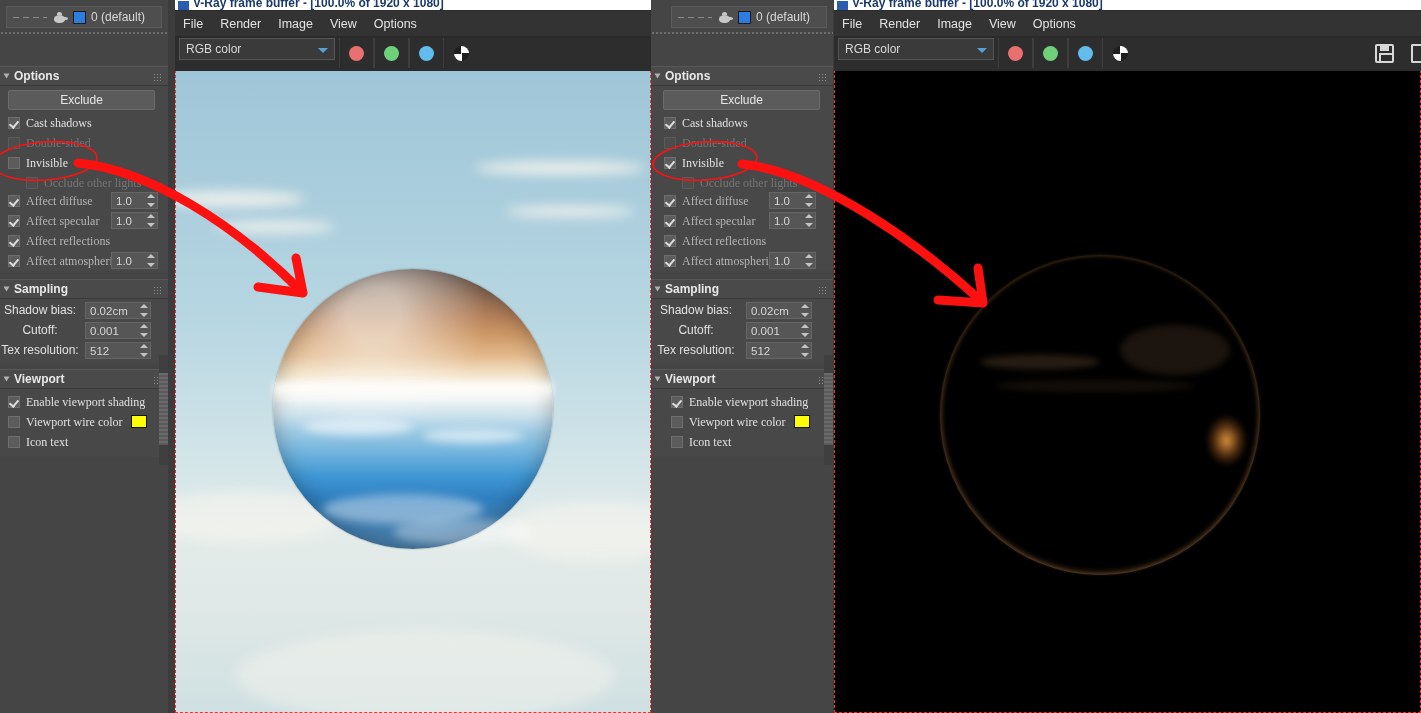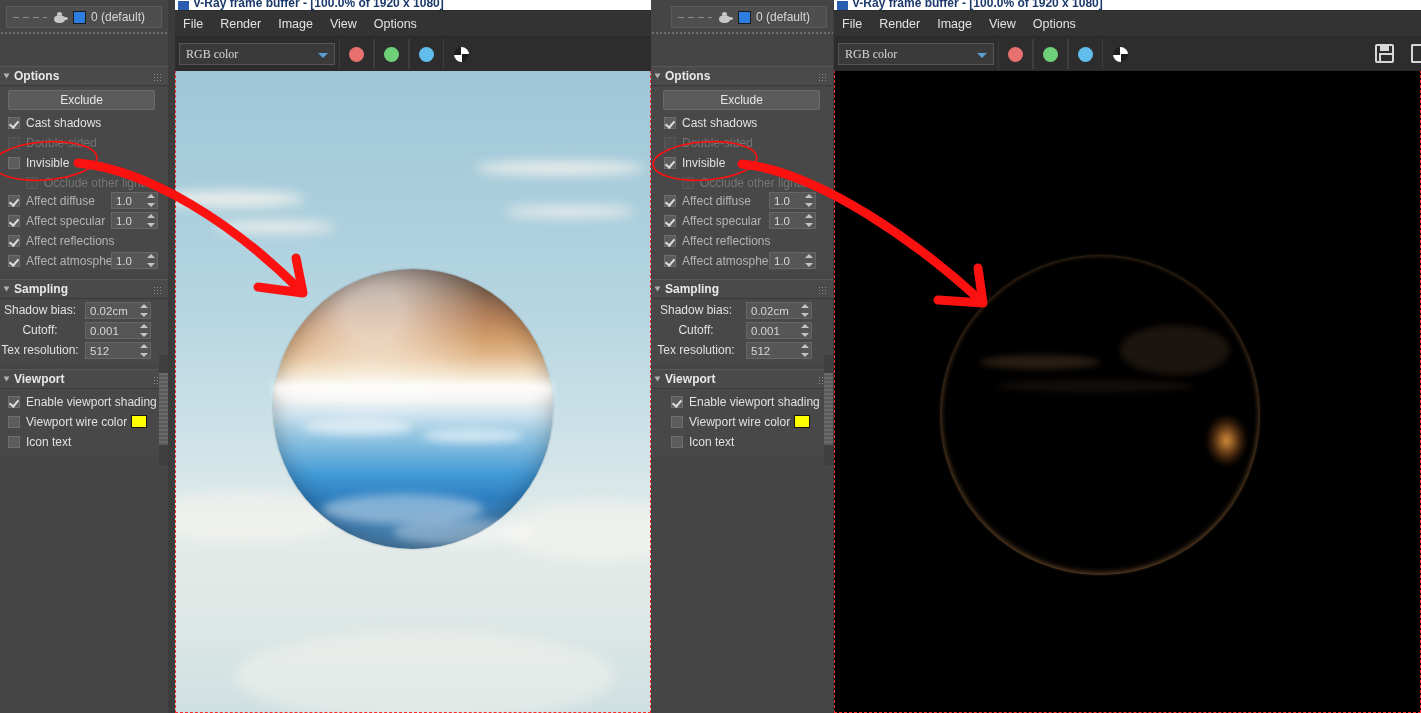--- a/index.html
+++ b/index.html
@@ -81,21 +81,21 @@
     border: 1px solid #6b6b6b;
     border-radius: 2px;
     color: #e6e6e6; font-size: 12px;
     display: flex; align-items: center; justify-content: center;
     cursor: pointer;
   }
 
   .chk-row {
     position: absolute; height: 18px;
     display: flex; align-items: center; gap: 6px;
-    font-size: 12px; white-space: nowrap;
+    font-size: 12px; white-space: nowrap; font-family: Liberation Serif, serif;
   }
   .cb {
     width: 12px; height: 12px; flex: 0 0 12px;
     background: #5c5c5c;
     border: 1px solid #6e6e6e;
     position: relative;
   }
   .cb.checked::after {
     content: "";
     position: absolute; left: 2px; top: 1px;
@@ -153,21 +153,21 @@
     position: absolute; left: 0; width: 100%; height: 25px;
     background: #333333;
     display: flex; align-items: center;
     padding-left: 8px; gap: 17px;
     font-size: 12.5px; color: #e3e3e3;
   }
   .menubar span { cursor: default; }
   .toolbar {
     position: absolute; left: 0; width: 100%;
     background: #2d2d2d;
-    display: flex; align-items: center; font-family: Liberation Serif, serif;
+    display: flex; align-items: flex-start;
   }
   .combo {
     height: 22px; background: #3a3a3a;
     border: 1px solid #555;
     color: #d8d8d8; font-size: 12px;
     display: flex; align-items: center; padding: 0 4px 0 6px;
     position: relative;
   }
   .combo .arw {
     position: absolute; right: 6px; top: 9px;

